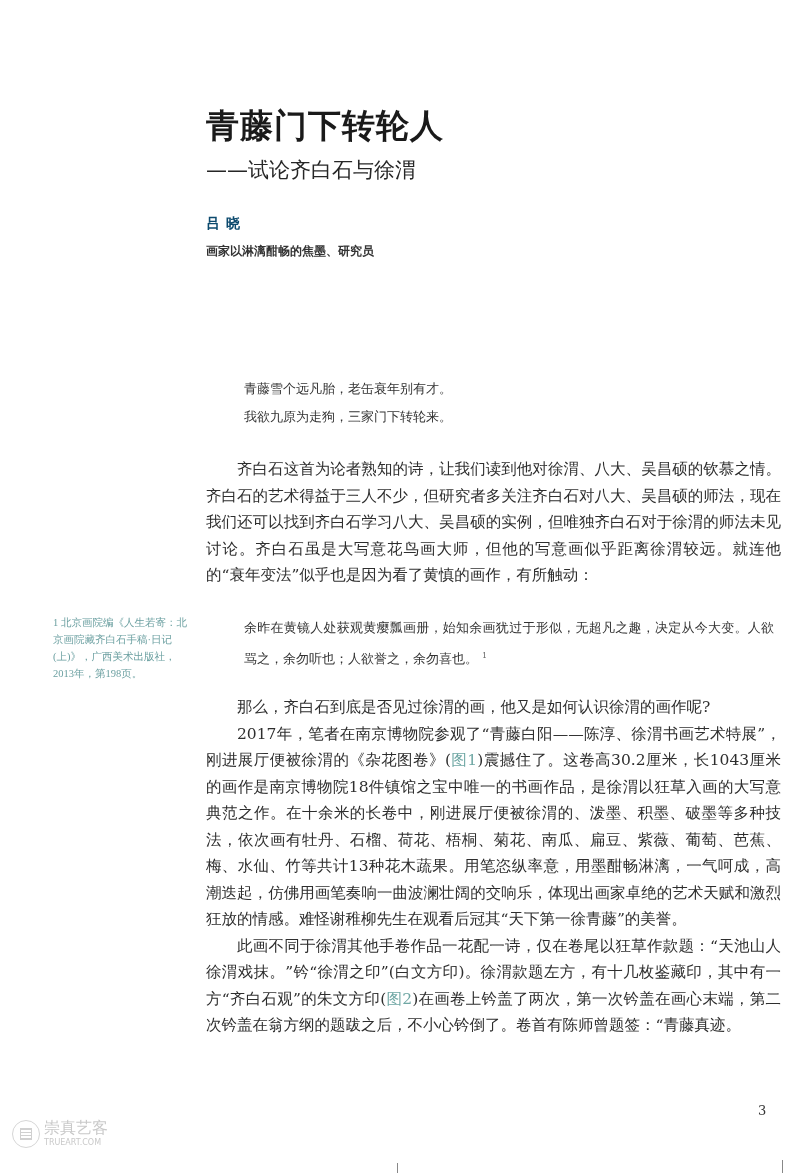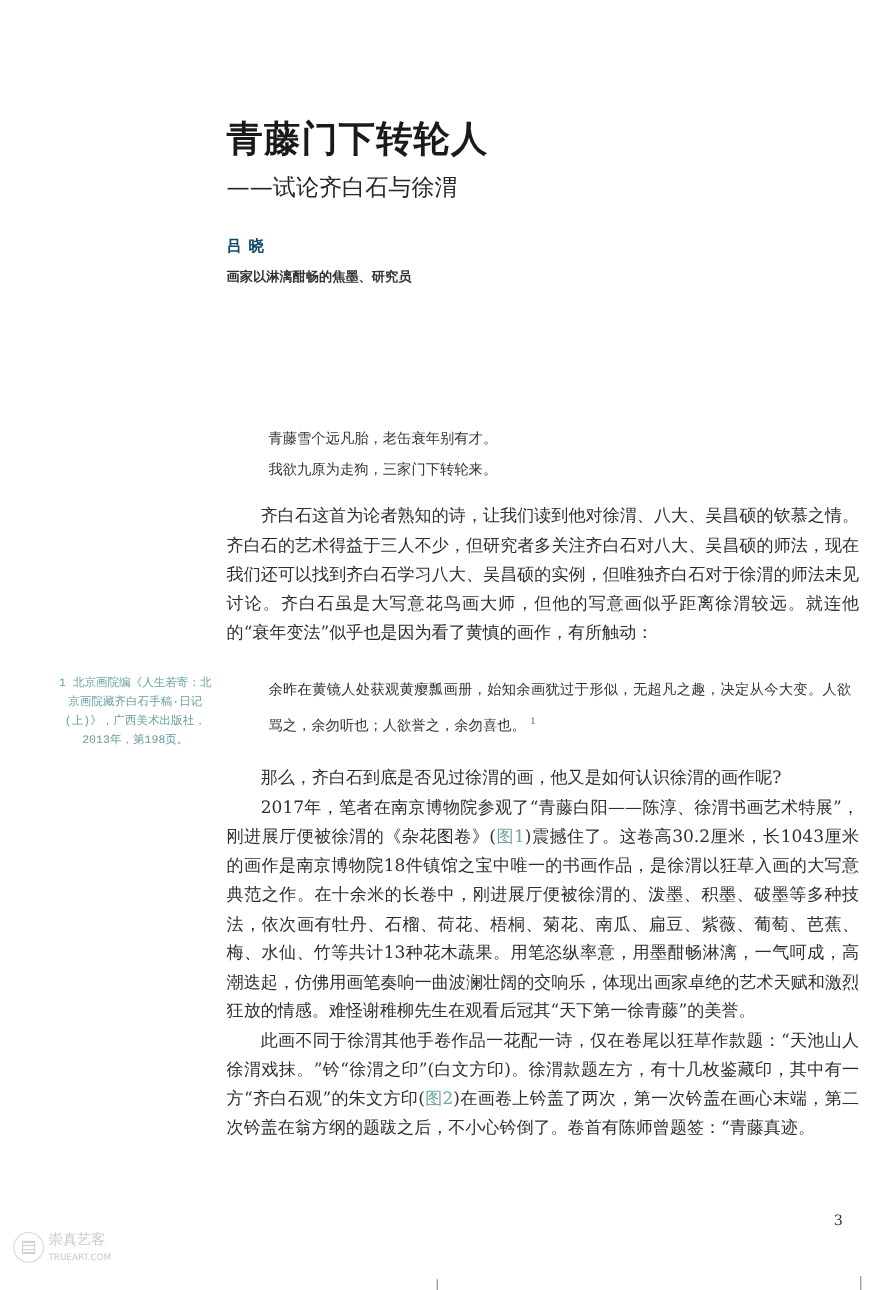--- a/index.html
+++ b/index.html
@@ -59,21 +59,20 @@
       color: #333;
       white-space: nowrap;
     }
     .poem {
       position: absolute;
       left: 244px;
       top: 375px;
       font-size: 13px;
       line-height: 28px;
       color: #333;
-      margin-top: 11px;
     }
     .poem div { white-space: nowrap; }
     .body-block {
       position: absolute;
       left: 206px;
       width: 575px;
       font-size: 15.5px;
       line-height: 26.5px;
       color: #2e2e2e;
     }
@@ -97,25 +96,24 @@
       vertical-align: super;
       color: #666;
       margin-left: 4px;
     }
     .fig-ref { color: #6fa7a4; }
     .footnote {
       position: absolute;
       left: 53px;
       top: 614px;
       width: 140px;
-      font-family: Liberation Mono, monospace;
+      font-family: Liberation Serif, serif;
       font-size: 10.5px;
       line-height: 17px;
       color: #6a9fa0;
-      text-align: center;
     }
     .page-number {
       position: absolute;
       left: 758px;
       top: 1103px;
       font-size: 13px;
       color: #333;
     }
     .watermark {
       position: absolute;
@@ -140,21 +138,21 @@
       position: absolute;
       left: 7px; top: 7px;
       width: 10px; height: 10px;
       border: 1px solid #d0d0d0;
       background: repeating-linear-gradient(#d0d0d0 0 1px, transparent 1px 3px);
     }
     .wm-cn {
       position: absolute;
       left: 32px;
       top: 0;
-      font-size: 13px;
+      font-size: 16px;
       letter-spacing: 0px;
       white-space: nowrap;
     }
     .wm-en {
       position: absolute;
       left: 32px;
       top: 20px;
       font-size: 8px;
       white-space: nowrap;
     }

